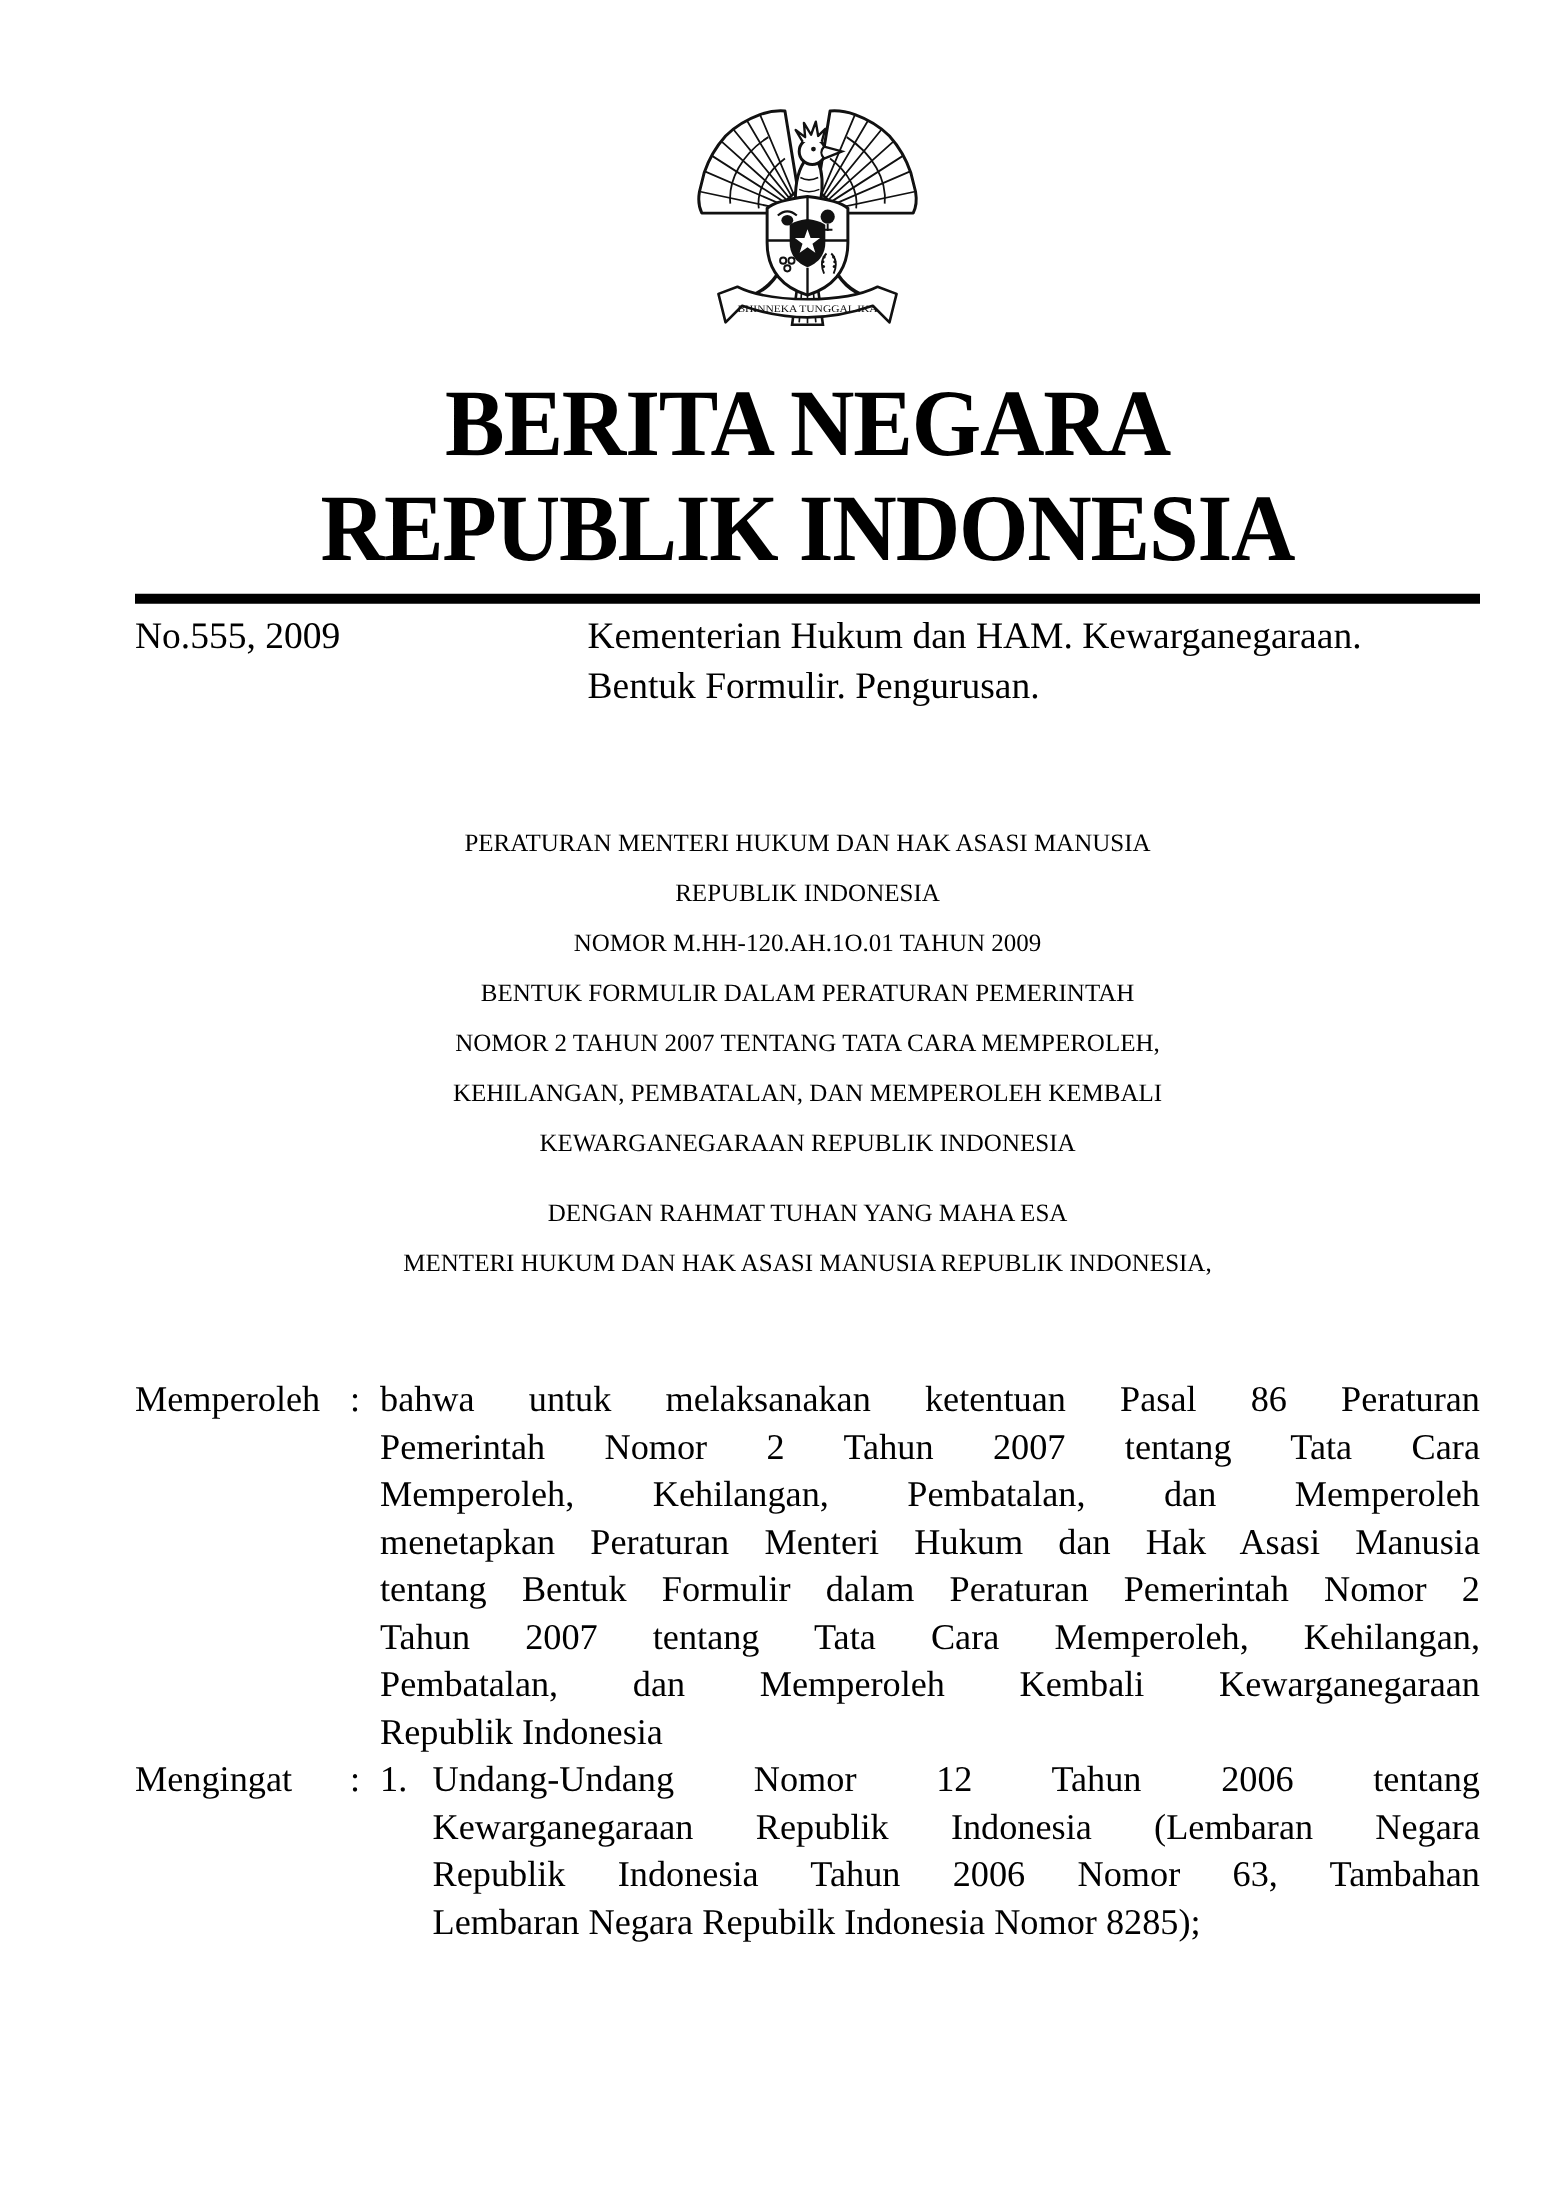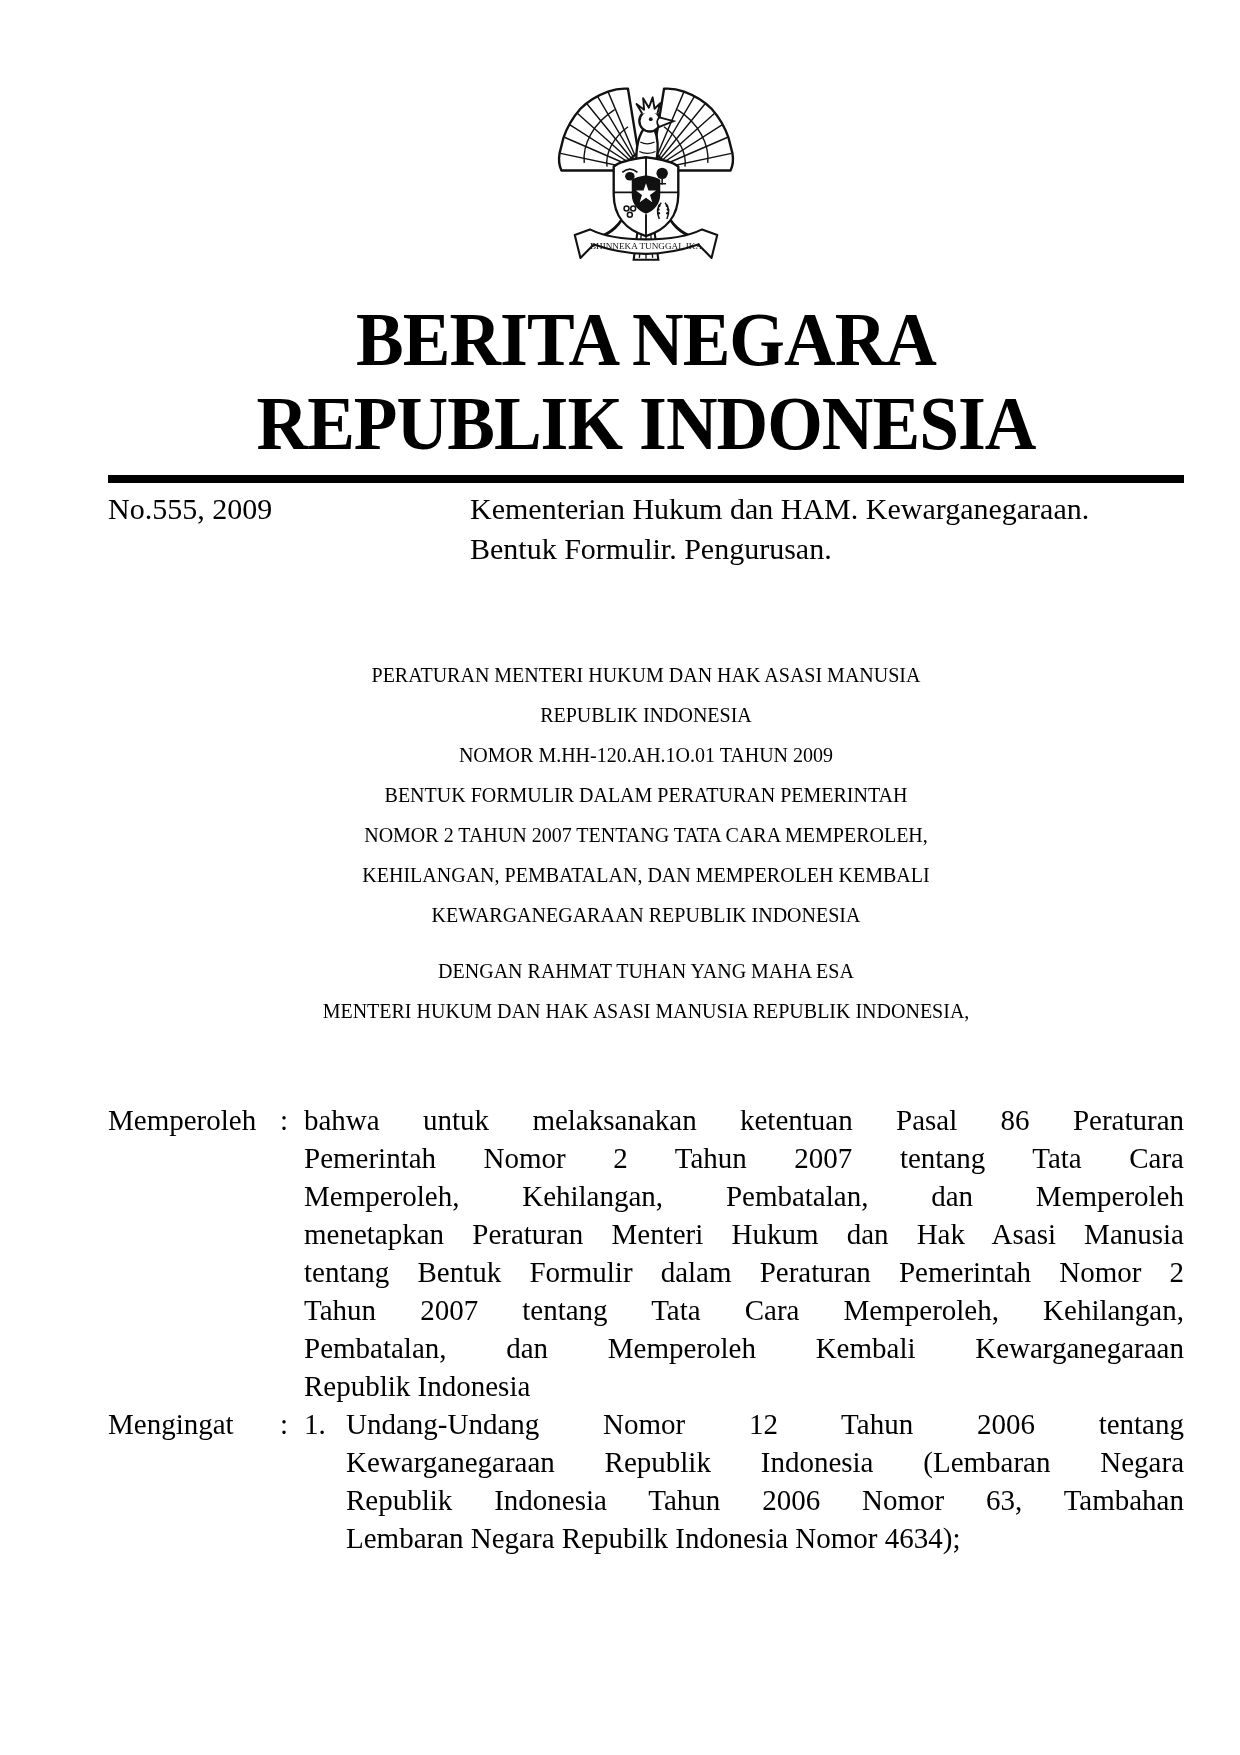--- a/index.html
+++ b/index.html
@@ -153,19 +153,19 @@
 
     <div class="prow">
       <div class="plabel">Mengingat</div>
       <div class="pcolon">:</div>
       <div class="pbody ibody">
         <div class="inum">1.</div>
         <div class="itext">
           <div class="just">Undang-Undang Nomor 12 Tahun 2006 tentang</div>
           <div class="just">Kewarganegaraan Republik Indonesia (Lembaran Negara</div>
           <div class="just">Republik Indonesia Tahun 2006 Nomor 63, Tambahan</div>
-          <div class="jlast">Lembaran Negara Repubilk Indonesia Nomor 4634);</div>
+          <div class="jlast">Lembaran Negara Repubilk Indonesia Nomor 8285);</div>
         </div>
       </div>
     </div>
 
   </div>
 </div>
 
 </body></html>

